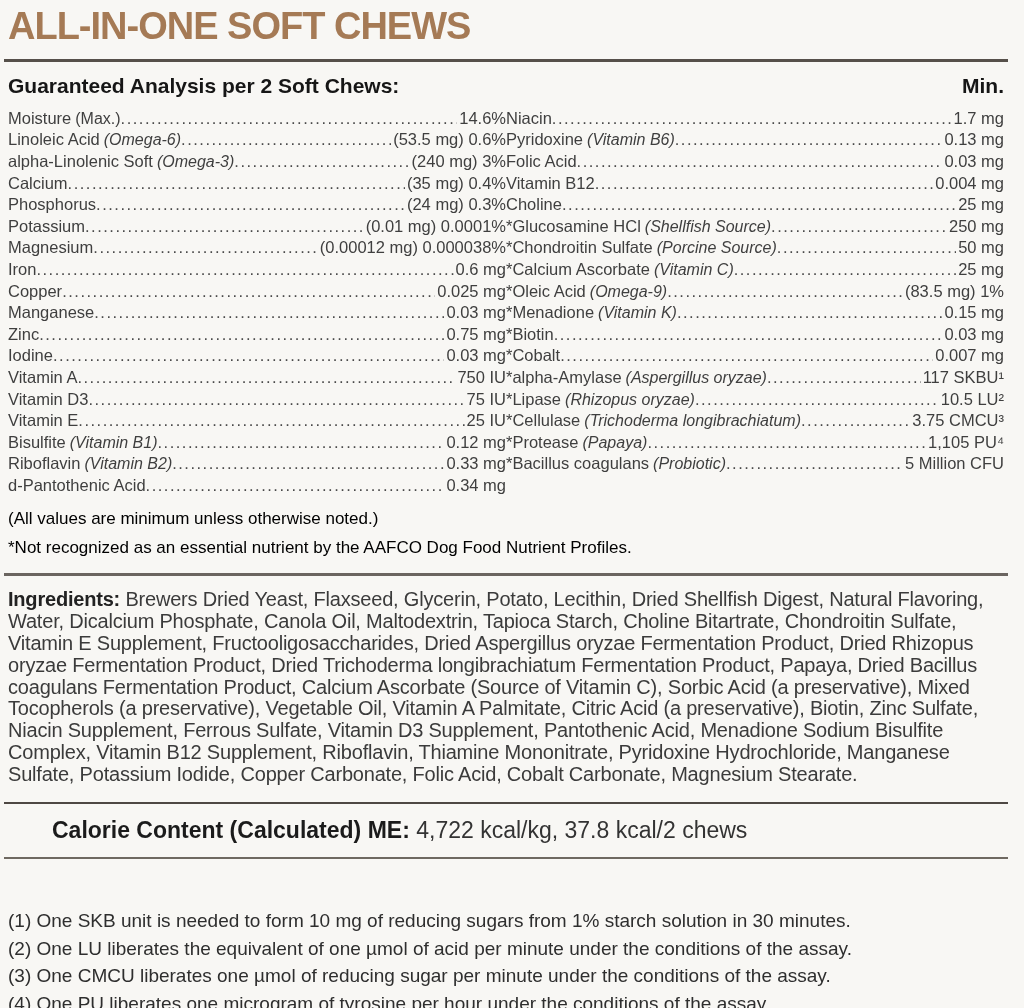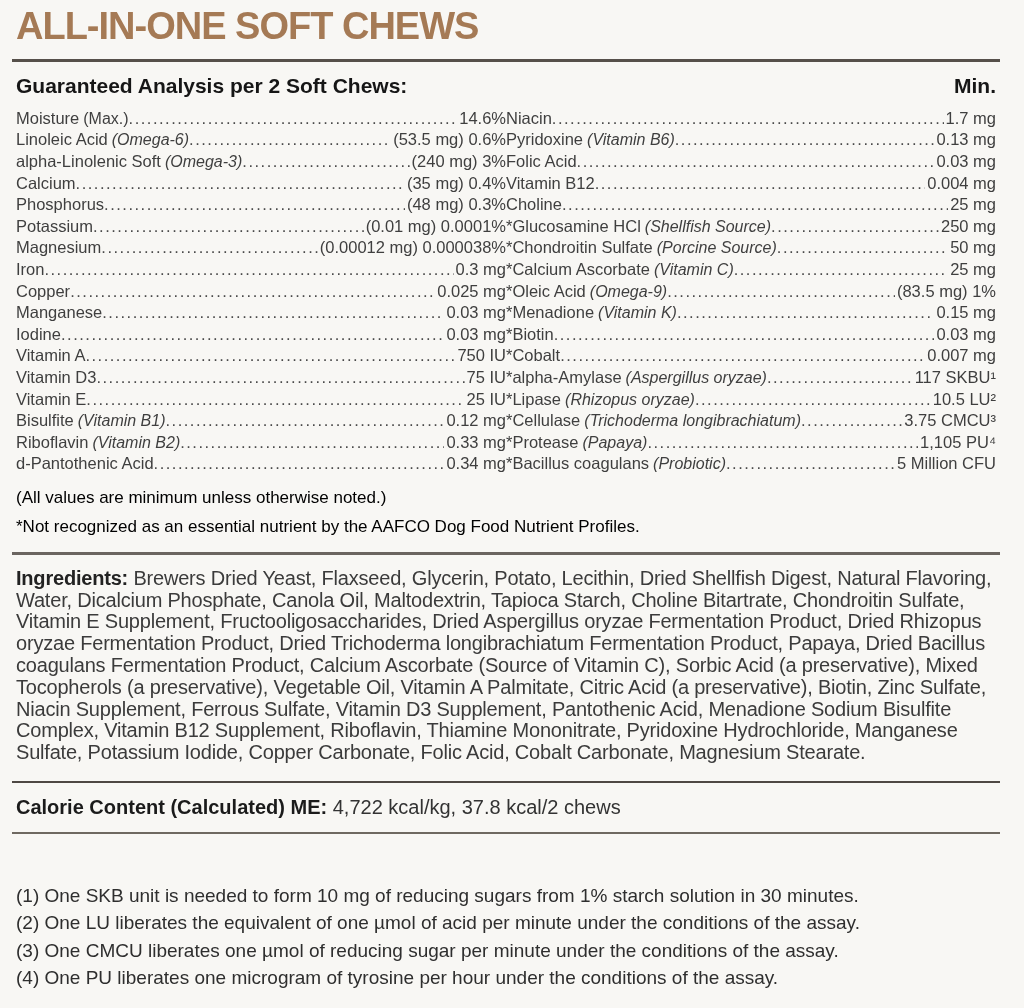--- a/index.html
+++ b/index.html
@@ -3,21 +3,21 @@
 <meta charset="utf-8">
 <style>
   * { margin:0; padding:0; box-sizing:border-box; }
   html,body { width:1024px; height:1008px; }
   body {
     background:#f8f7f4;
     font-family:"Liberation Sans", sans-serif;
     color:#3f3f3f;
     overflow:hidden;
   }
-  .label-panel { width:1012px; height:1008px; padding:0 12px; }
+  .label-panel { width:1012px; height:1008px; padding:0 4px; }
 
   
   .title {
     font-size:38px; font-weight:bold; letter-spacing:-1px;
     color:#a57a55; padding:6px 0 0 4px; line-height:1.1;
   }
   .rule { width:100%; border:none; }
   .rule-1 { height:3px; background:#56504a; margin-top:11px; }
   .rule-2 { height:3px; background:#6b6560; margin-top:11px; }
   .rule-3 { height:2px; background:#4e4843; margin-top:14px; }
@@ -47,21 +47,21 @@
   .analysis-notes { padding:8px 4px 0 4px; font-size:17px; line-height:29px; color:#000000; }
 
   
   .ingredients {
     padding:13px 0 0 4px; font-size:20px; line-height:21.8px;
     color:#3b3b3b; min-height:212px; letter-spacing:-0.2px;
   }
   .ingredients .ing-label { font-weight:bold; color:#222; }
 
   
-  .calorie { padding:13px 4px 13px 4px; font-size:20px; color:#333; }
+  .calorie { padding:13px 4px 13px 4px; font-size:23px; color:#333;margin-left:44px; }
   .calorie .cal-label { font-weight:bold; color:#1b1b1b; }
 
   
   .footnotes { padding:48px 4px 0 4px; font-size:19px; line-height:27.5px; color:#2e2e2e; }
 </style>
 </head>
 <body>
 
 <div class="label-panel">
 
@@ -95,46 +95,51 @@
           <span class="nvalue">(240 mg) 3%</span>
         </div>
         <div class="nrow">
           <span class="nname">Calcium</span>
           <span class="leader"></span>
           <span class="nvalue">(35 mg) 0.4%</span>
         </div>
         <div class="nrow">
           <span class="nname">Phosphorus</span>
           <span class="leader"></span>
-          <span class="nvalue">(48 mg) 0.3%</span>
+          <span class="nvalue">(24 mg) 0.3%</span>
         </div>
         <div class="nrow">
           <span class="nname">Potassium</span>
           <span class="leader"></span>
           <span class="nvalue">(0.01 mg) 0.0001%</span>
         </div>
         <div class="nrow">
           <span class="nname">Magnesium</span>
           <span class="leader"></span>
           <span class="nvalue">(0.00012 mg) 0.000038%</span>
         </div>
         <div class="nrow">
           <span class="nname">Iron</span>
           <span class="leader"></span>
-          <span class="nvalue">0.3 mg</span>
+          <span class="nvalue">0.6 mg</span>
         </div>
         <div class="nrow">
           <span class="nname">Copper</span>
           <span class="leader"></span>
           <span class="nvalue">0.025 mg</span>
         </div>
         <div class="nrow">
           <span class="nname">Manganese</span>
           <span class="leader"></span>
           <span class="nvalue">0.03 mg</span>
+        </div>
+        <div class="nrow">
+          <span class="nname">Zinc</span>
+          <span class="leader"></span>
+          <span class="nvalue">0.75 mg</span>
         </div>
         <div class="nrow">
           <span class="nname">Iodine</span>
           <span class="leader"></span>
           <span class="nvalue">0.03 mg</span>
         </div>
         <div class="nrow">
           <span class="nname">Vitamin A</span>
           <span class="leader"></span>
           <span class="nvalue">750 IU</span>

